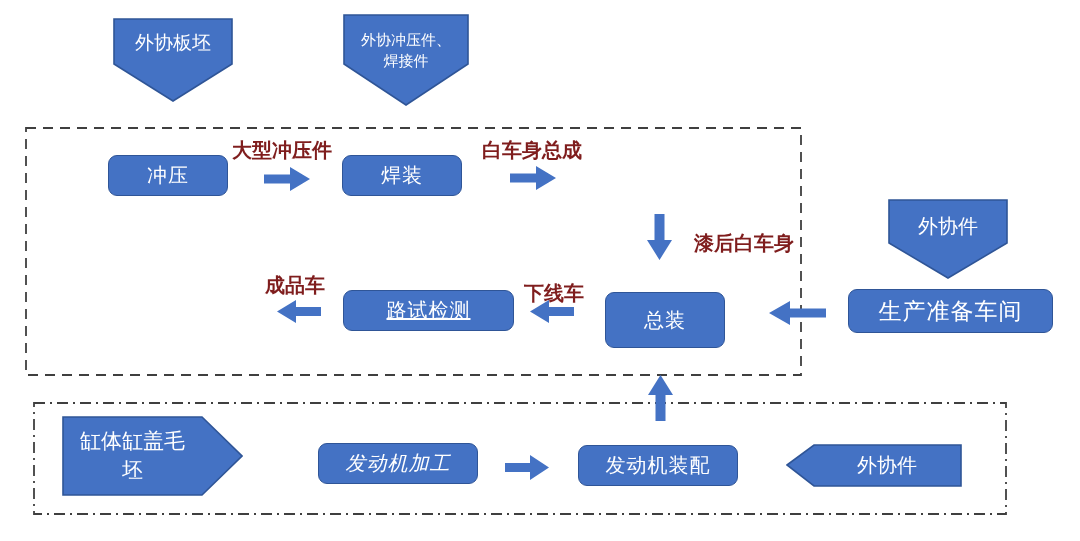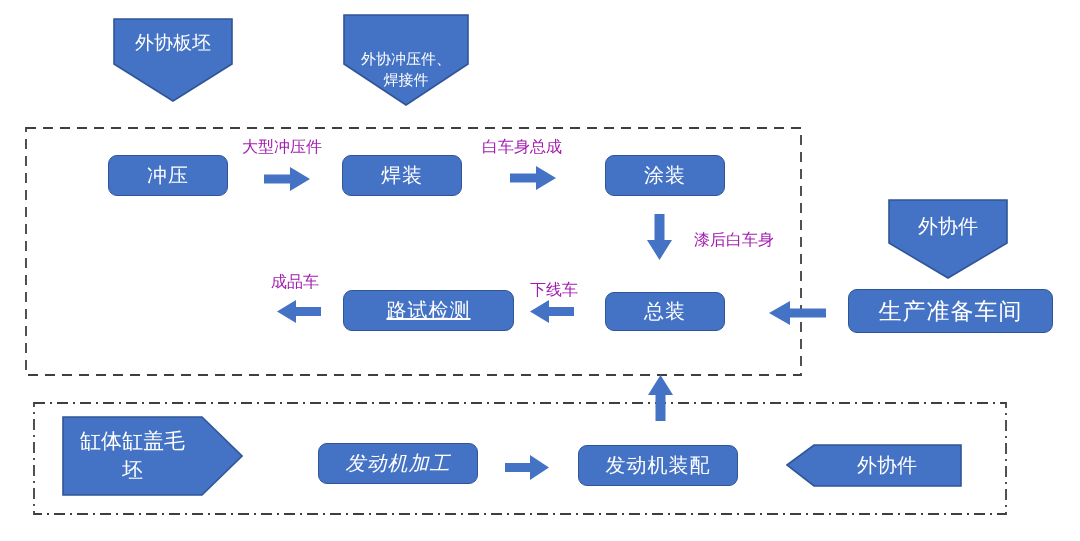--- a/index.html
+++ b/index.html
@@ -23,21 +23,21 @@
   .shape .txt{
     position:absolute;left:0;top:0;width:100%;height:100%;
     display:flex;flex-direction:column;align-items:center;justify-content:center;
     color:#ffffff;text-align:center;box-sizing:border-box;
   }
   .poly{fill:#4472C4;stroke:#2F5597;stroke-width:1.6;}
   .arrow{fill:#4472C4;stroke:none;}
 
   
   .flabel{
-    position:absolute;color:#a21caf;font-weight:normal;font-size:16px;
+    position:absolute;color:#7f1d1d;font-weight:bold;font-size:20px;
     white-space:nowrap;
   }
 
   .borderSvg{position:absolute;left:0;top:0;width:100%;height:100%;}
 </style>
 </head>
 <body>
 
 <div class="canvas">
 
@@ -57,34 +57,31 @@
     <svg viewBox="0 0 120 84">
         <polygon class="poly" points="1,1 119,1 119,46 60,83 1,46"></polygon>
       </svg>
     <div class="txt" style="padding-bottom:34px;font-size:19px;text-align:right;">外协板坯</div>
   </div>
 
   <div class="shape" style="left:343px;top:14px;width:126px;height:92px;">
     <svg viewBox="0 0 126 92">
         <polygon class="poly" points="1,1 125,1 125,50 63,91 1,50"></polygon>
       </svg>
-    <div class="txt" style="padding-bottom:18px;font-size:15px;line-height:21px;margin-top:19px;">
+    <div class="txt" style="padding-bottom:18px;font-size:15px;line-height:21px;">
       <span>外协冲压件、</span>
       <span>焊接件</span>
     </div>
   </div>
 
   <div class="box" style="left:342px;top:155px;width:120px;height:41px;">
     <span>焊装</span>
   </div>
   <div class="box" style="left:108px;top:155px;width:120px;height:41px;">
     <span>冲压</span>
-  </div>
-  <div class="box" style="left:605px;top:155px;width:120px;height:41px;">
-    <span>涂装</span>
   </div>
 
   <div class="flabel" style="left:230px;top:137px;width:104px;text-align:center;">大型冲压件</div>
   <div class="shape" style="left:264px;top:167px;width:46px;height:24px;">
     <svg viewBox="0 0 46 24">
         <polygon class="arrow" points="0,7.5 26,7.5 26,0 46,12 26,24 26,16.5 0,16.5"></polygon>
       </svg>
   </div>
 
   <div class="flabel" style="left:482px;top:137px;width:100px;text-align:left;">白车身总成</div>
@@ -113,21 +110,21 @@
     <span>路试检测</span>
   </div>
 
   <div class="flabel" style="left:523px;top:280px;width:62px;text-align:center;">下线车</div>
   <div class="shape" style="left:530px;top:300px;width:44px;height:23px;">
     <svg viewBox="0 0 44 23">
         <polygon class="arrow" points="44,7 19,7 19,0 0,11.5 19,23 19,16 44,16"></polygon>
       </svg>
   </div>
 
-  <div class="box" style="left:605px;top:292px;width:120px;height:39px;">
+  <div class="box" style="left:605px;top:292px;width:120px;height:56px;">
     <span>总装</span>
   </div>
 
   <div class="shape" style="left:769px;top:301px;width:57px;height:24px;">
     <svg viewBox="0 0 57 24">
         <polygon class="arrow" points="57,7.5 21,7.5 21,0 0,12 21,24 21,16.5 57,16.5"></polygon>
       </svg>
   </div>
 
   <div class="shape" style="left:888px;top:199px;width:120px;height:80px;">

